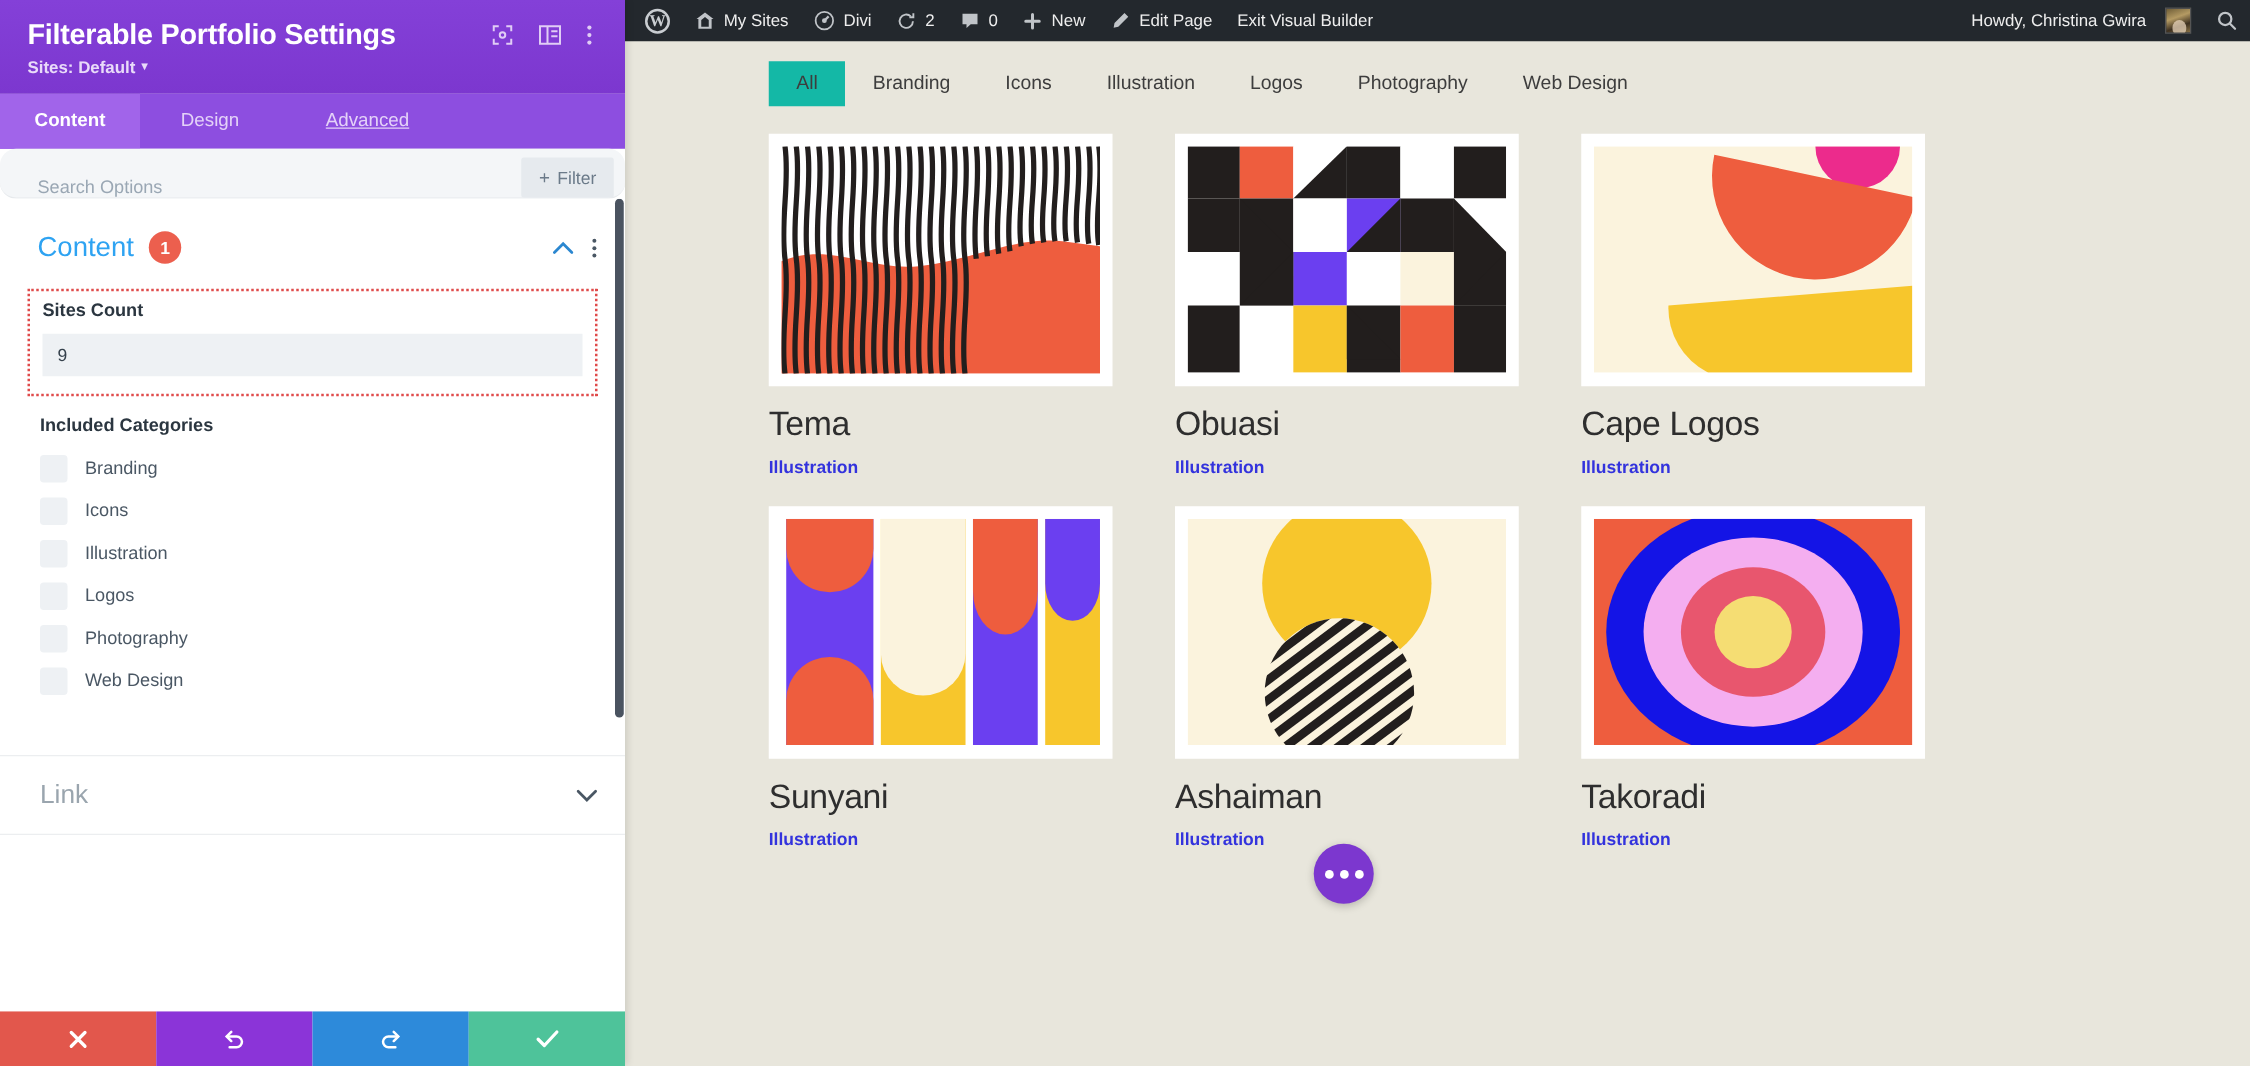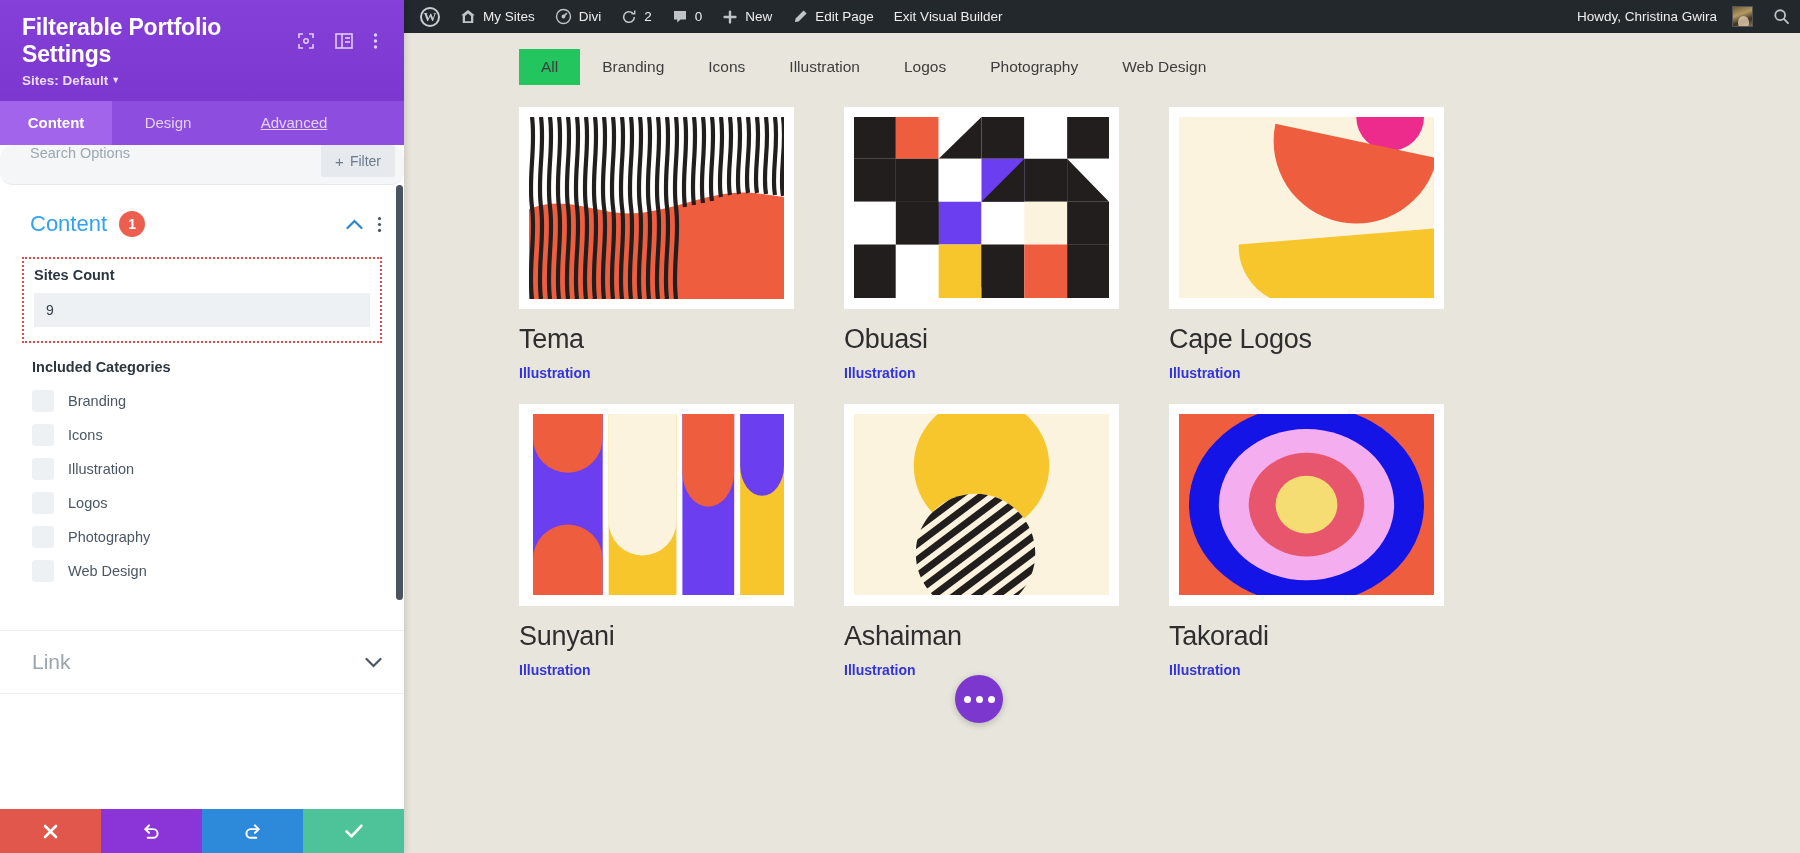--- a/index.html
+++ b/index.html
@@ -7,21 +7,21 @@
     width: 1800px; height: 853px;
     overflow: hidden;
     font-family: "Liberation Sans", sans-serif;
     background: #e8e6dc;
   }
   .app { position: relative; width: 1800px; height: 853px; display: flex; }
 
   
   .panel {
     position: relative;
-    width: 404px; height: 853px;
+    width: 500px; height: 853px;
     background: #ffffff;
     display: flex; flex-direction: column;
     flex: none;
     box-shadow: 2px 0 6px rgba(0,0,0,.12);
     z-index: 30;
   }
   .panel-header {
     background: #7e3bd0;
     background: linear-gradient(180deg,#8440d8 0%, #7c37cf 100%);
     padding: 14px 22px 12px 22px;
@@ -44,21 +44,21 @@
   .tab {
     padding: 13px 0 14px 0; font-size: 15px; color: #e4d2f8; cursor: pointer;
     text-align: center; font-weight: normal;
   }
   .tab.t0 { width: 112px; }
   .tab.t1 { width: 112px; }
   .tab.t2 { width: 140px; text-decoration: underline; }
   .tab.active { background: #a164ea; color: #ffffff; font-weight: bold; }
 
   .searchbar {
-    display: flex; align-items: flex-start; background: #f4f6f8;
+    display: flex; align-items: flex-end; background: #f4f6f8;
     height: 40px; border-bottom: 1px solid #e6e9ec; padding-left: 30px;
     position: relative;
     border-radius: 13px;
   }
   .searchbar input {
     border: none; background: transparent; outline: none;
     font-size: 14.5px; color: #5a6a7a; flex: 1;
     font-family: "Liberation Sans", sans-serif;
   }
   .searchbar input::placeholder { color: #9aa7b4; }
@@ -157,21 +157,21 @@
   }
 
   .filters {
     display: flex; align-items: center; gap: 0px;
     padding: 16px 0 12px 115px;
   }
   .filter-tab {
     font-size: 15.5px; color: #3d3d3d; padding: 9px 22px; cursor: pointer;
     font-family: "Liberation Sans", sans-serif;
   }
-  .filter-tab.active { background: #22c55e; }
+  .filter-tab.active { background: #14b8a6; }
 
   .grid {
     display: grid; grid-template-columns: repeat(3, 275px);
     column-gap: 50px; row-gap: 22px;
     padding-left: 115px; padding-top: 10px;
   }
   .card { width: 275px; }
   .thumb {
     width: 275px; height: 202px; background: #fff; padding: 10px;
     overflow: hidden;

